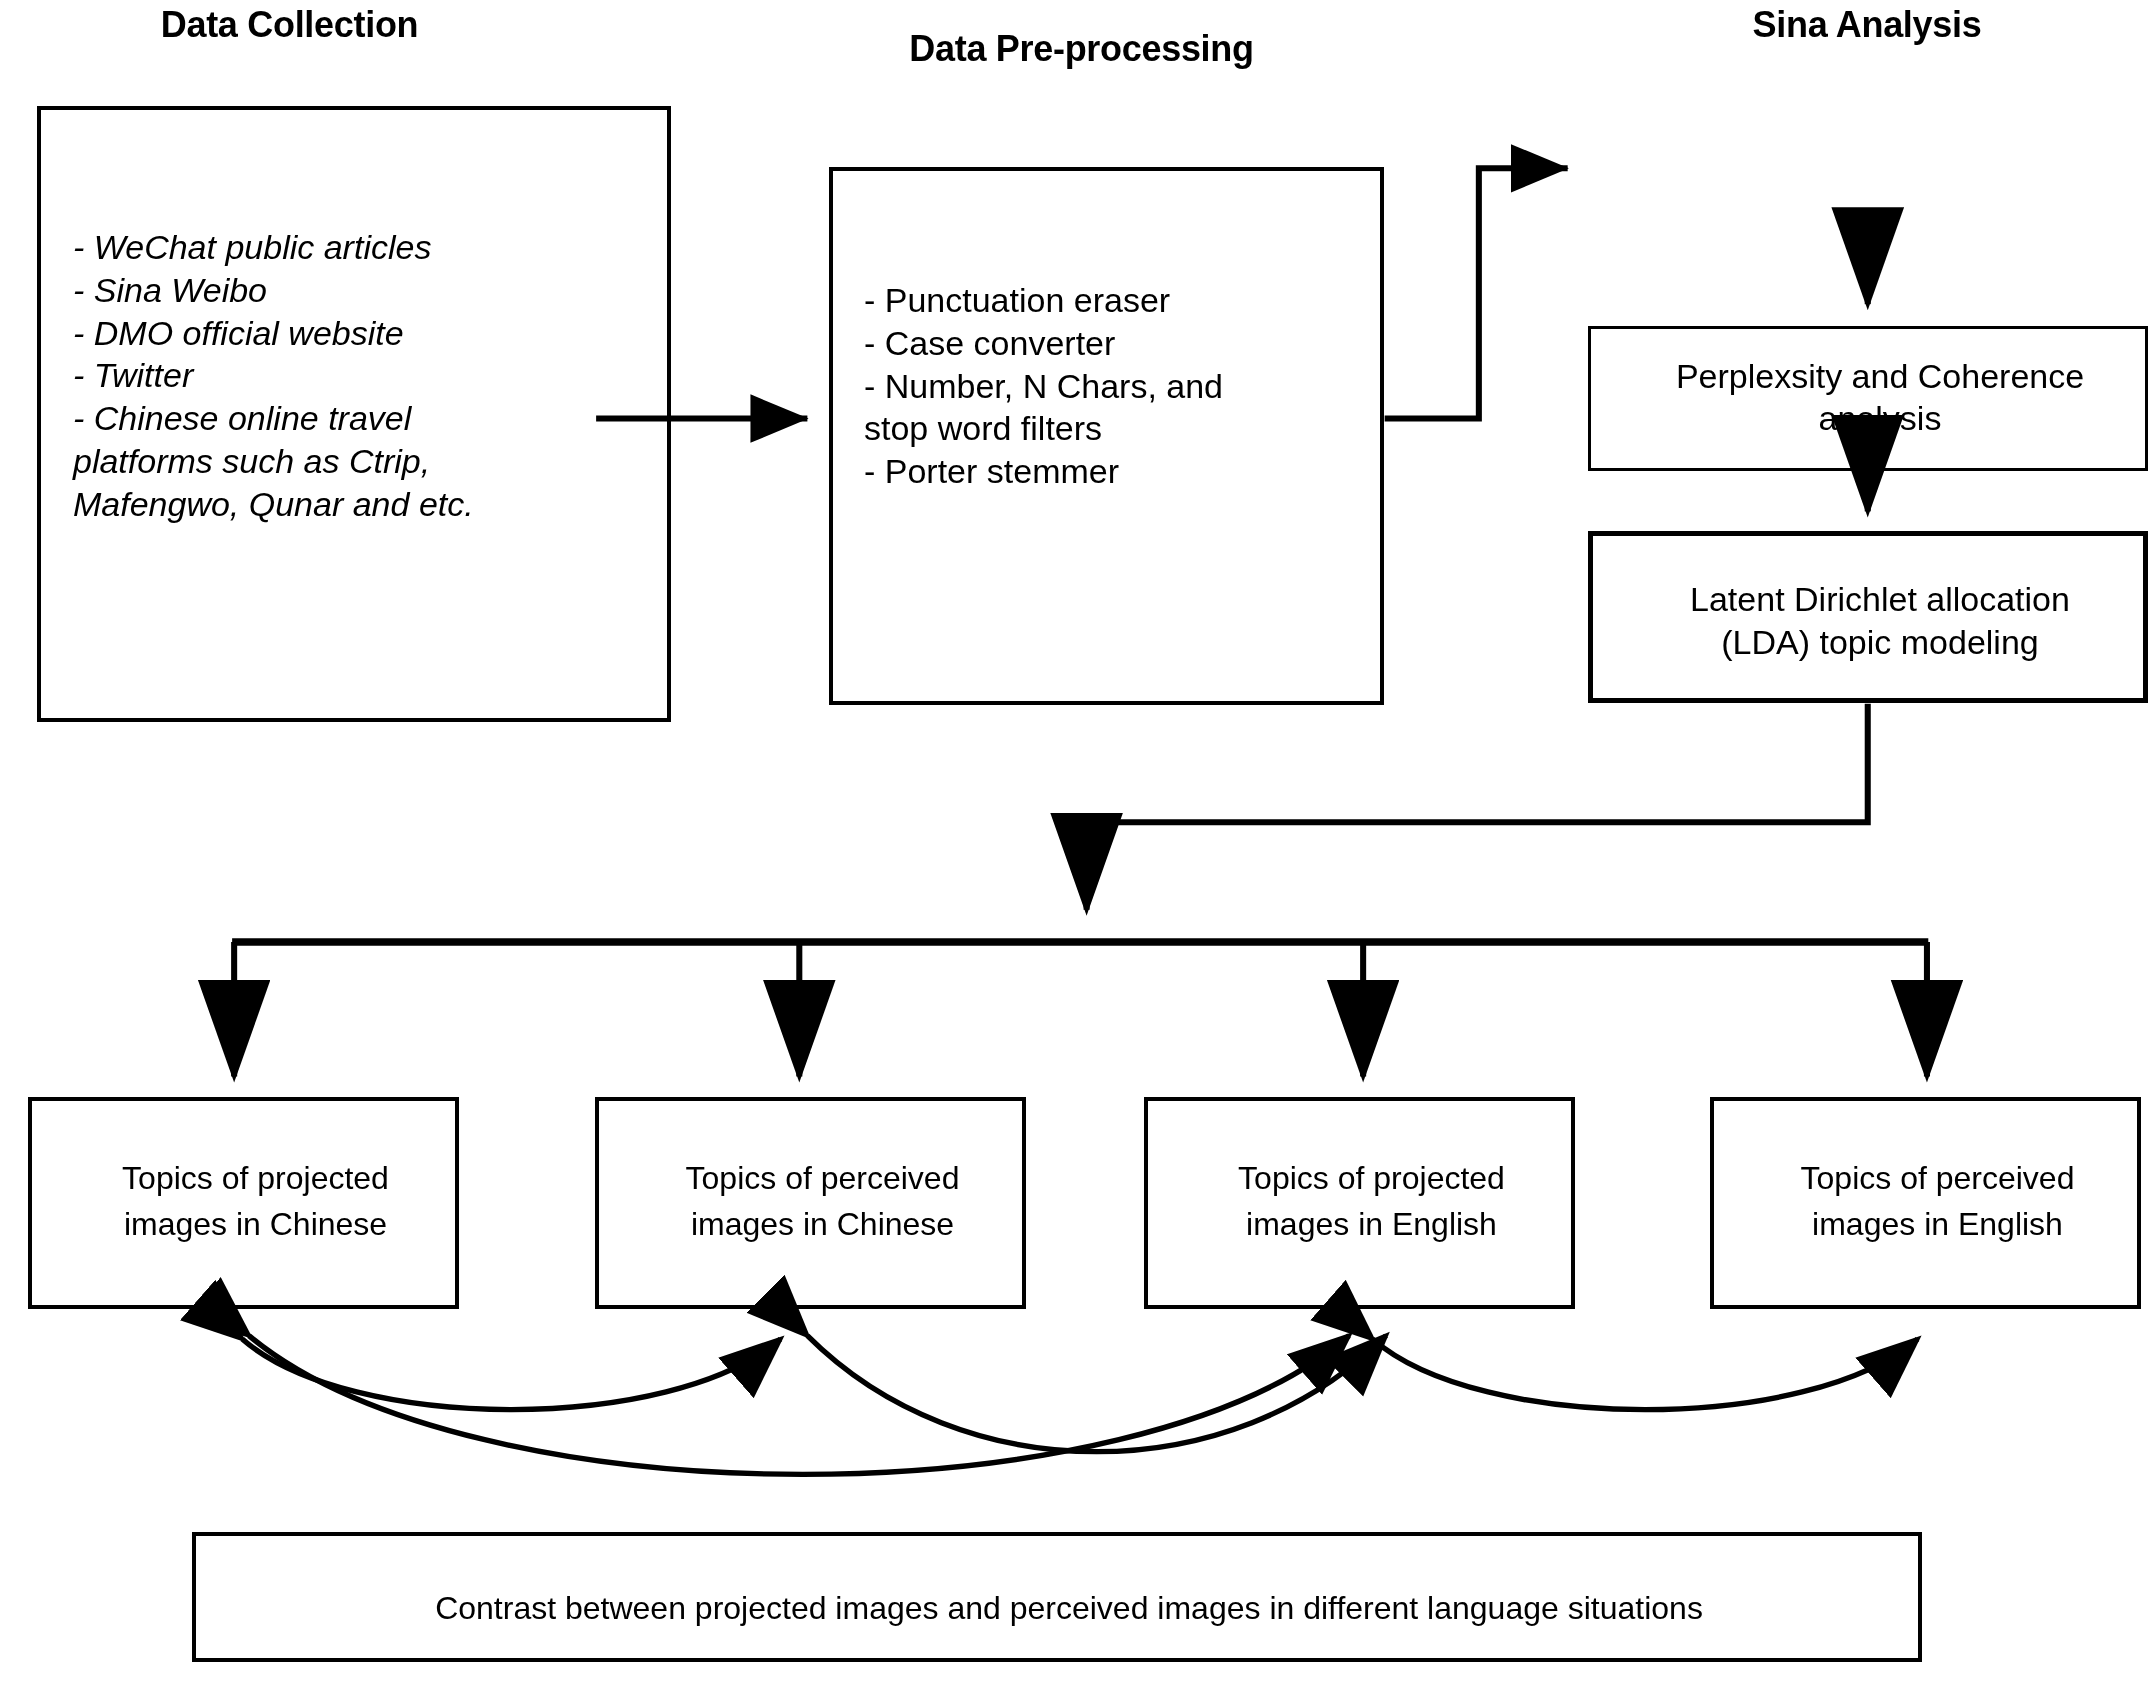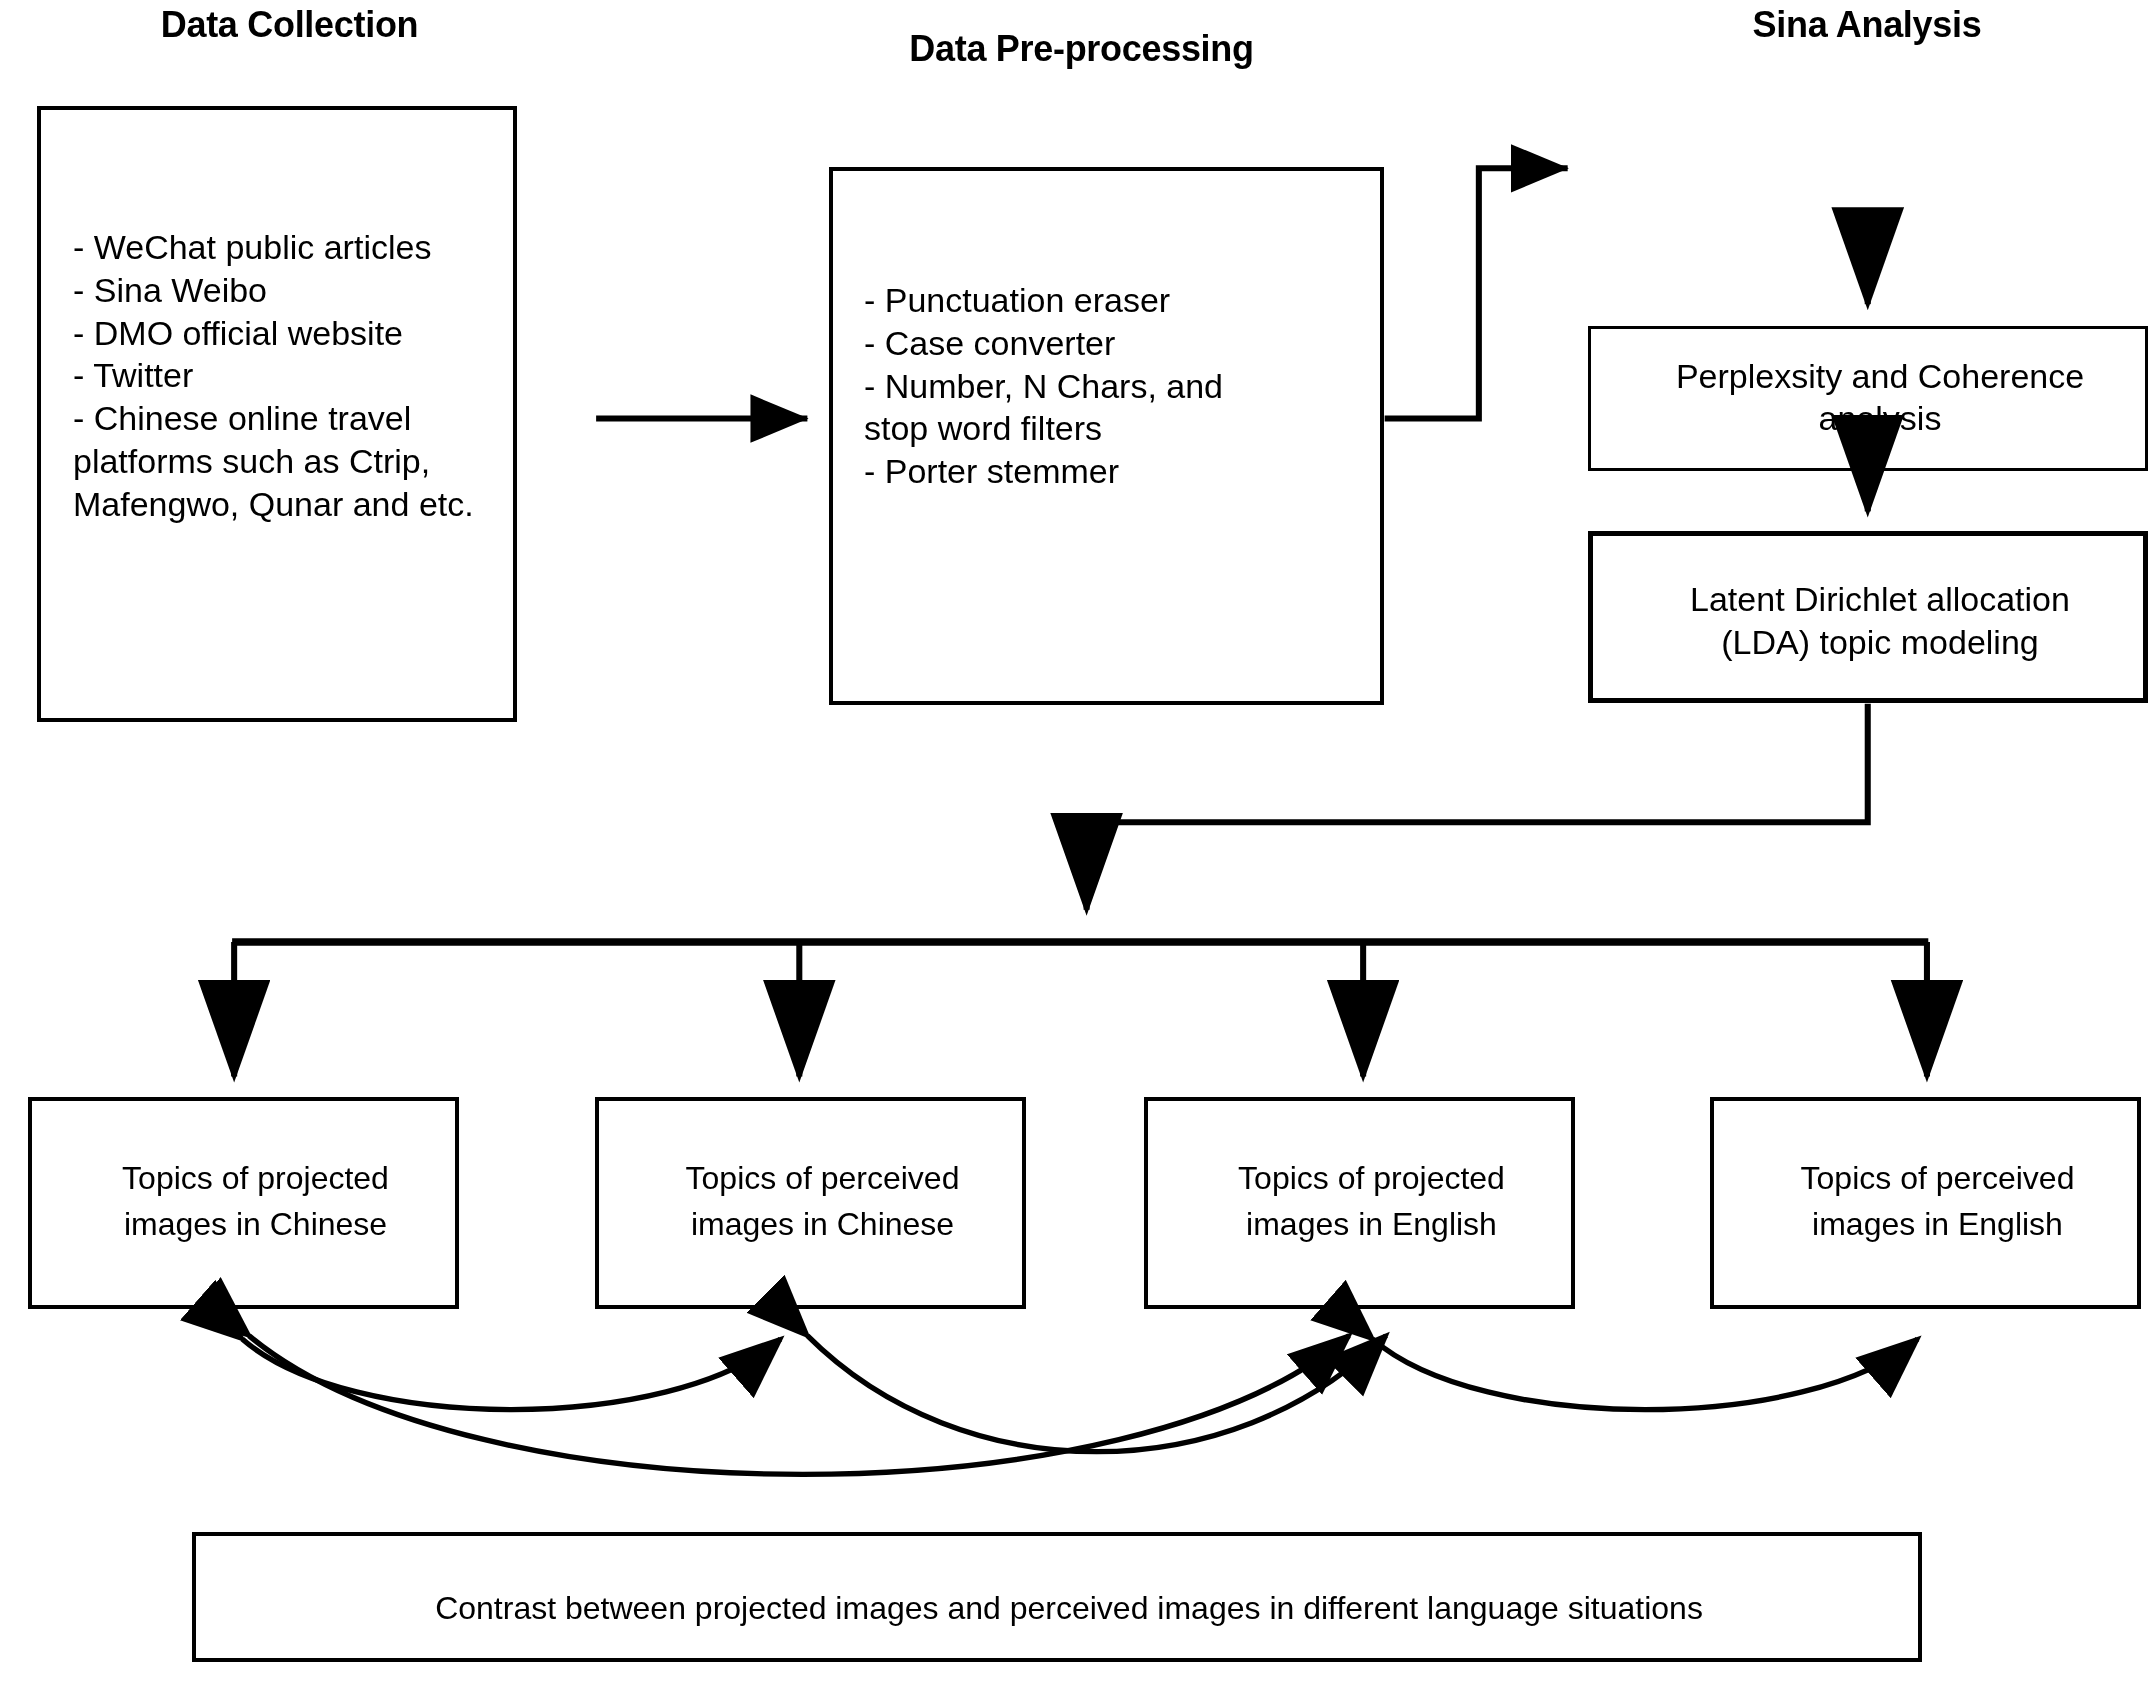--- a/index.html
+++ b/index.html
@@ -51,21 +51,21 @@
 </style>
 </head>
 <body>
 
 <div id="root">
 
   <div class="col-title" style="left:37px;top:4px;width:505px;">Data Collection</div>
   <div class="col-title" style="left:829px;top:28px;width:505px;">Data Pre-processing</div>
   <div class="col-title" style="left:1588px;top:4px;width:558px;">Sina Analysis</div>
 
-  <div class="box" style="left:37px;top:106px;width:480px;height:616px;">
+  <div class="box" style="left:37px;top:106px;width:634px;height:616px;font-style:italic;">
     <div class="box-text list" style="left:32px;top:116px;width:511px;">- WeChat public articles
 - Sina Weibo
 - DMO official website
 - Twitter
 - Chinese online travel
 platforms such as Ctrip,
 Mafengwo, Qunar and etc.</div>
   </div>
 
   <div class="box" style="left:829px;top:167px;width:555px;height:538px;padding-left:48px;">

